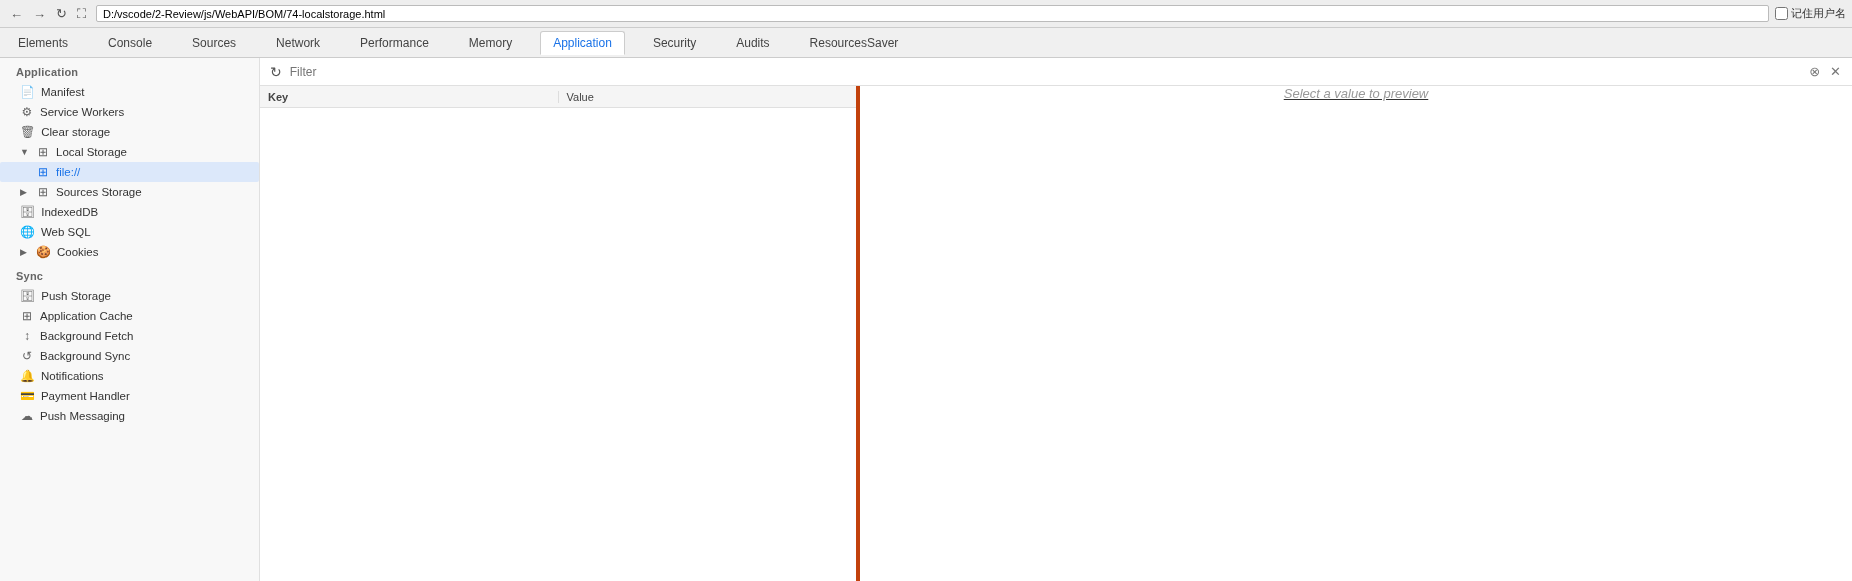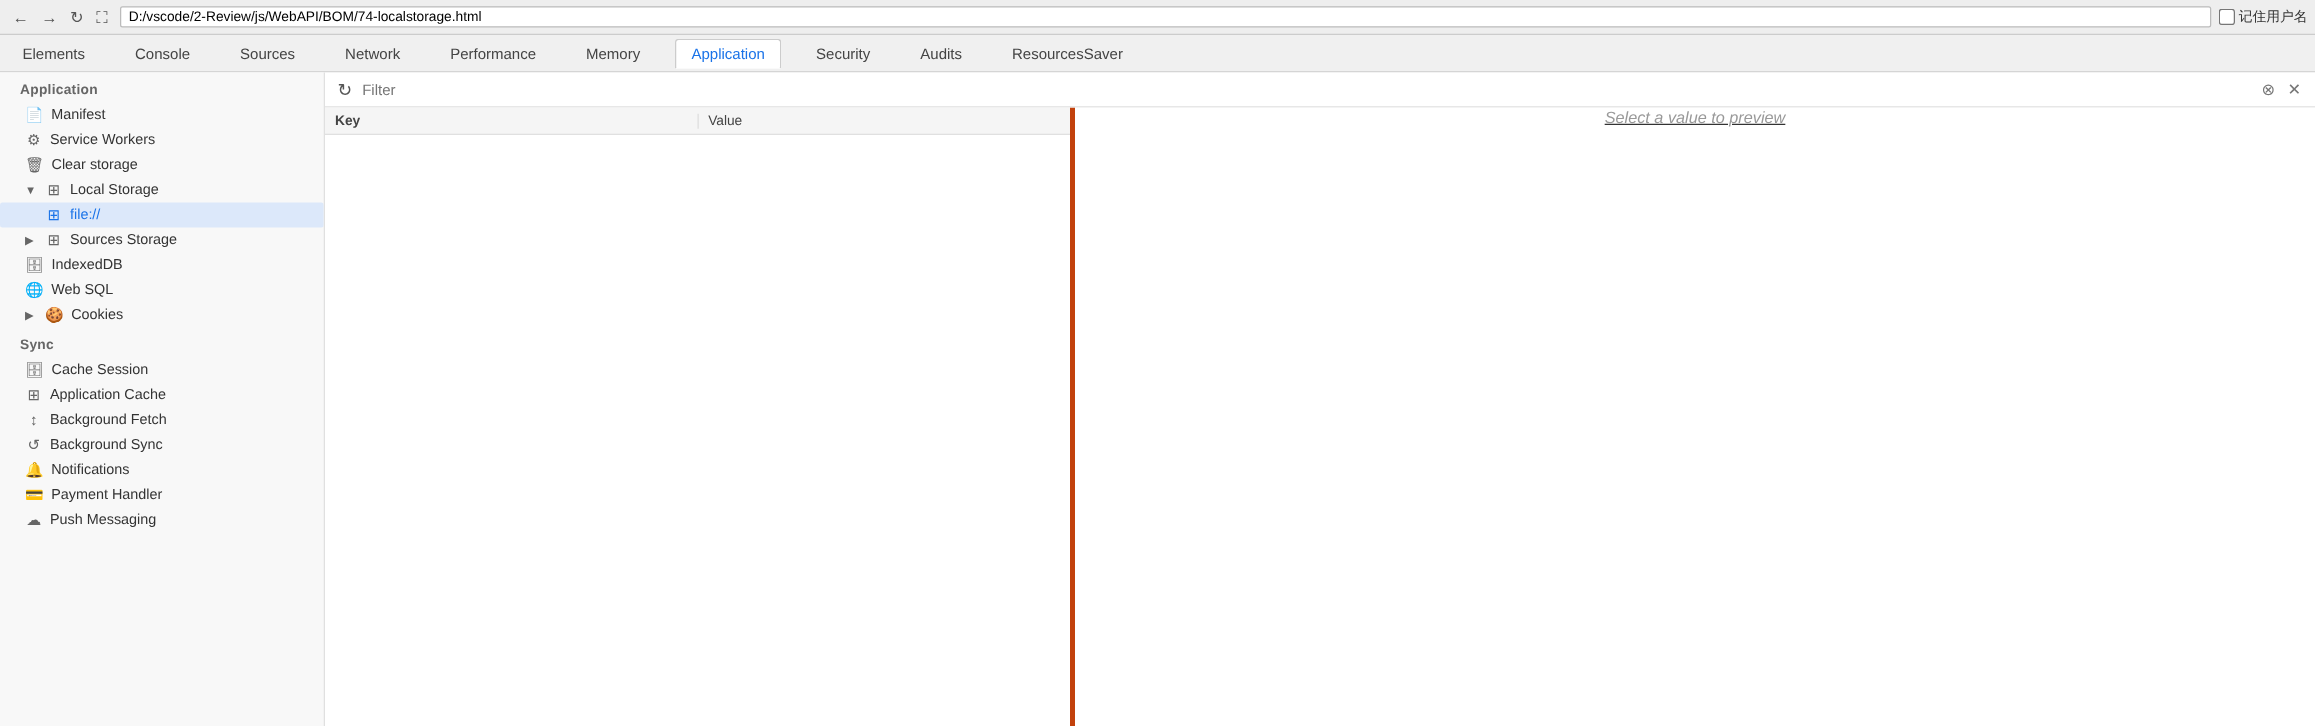--- a/index.html
+++ b/index.html
@@ -316,21 +316,21 @@
     </div>
     <div class="sidebar-item">
       <span class="expand-arrow">▶</span>
       <span class="sidebar-icon">🍪</span>
       <span>Cookies</span>
     </div>
 
     <div class="sidebar-section-title">Sync</div>
     <div class="sidebar-item">
       <span class="sidebar-icon">🗄</span>
-      <span>Cache Session</span>
+      <span>Push Storage</span>
     </div>
     <div class="sidebar-item">
       <span class="sidebar-icon">⊞</span>
       <span>Application Cache</span>
     </div>
 
     <div class="sidebar-item">
       <span class="sidebar-icon">↕</span>
       <span>Background Fetch</span>
     </div>

